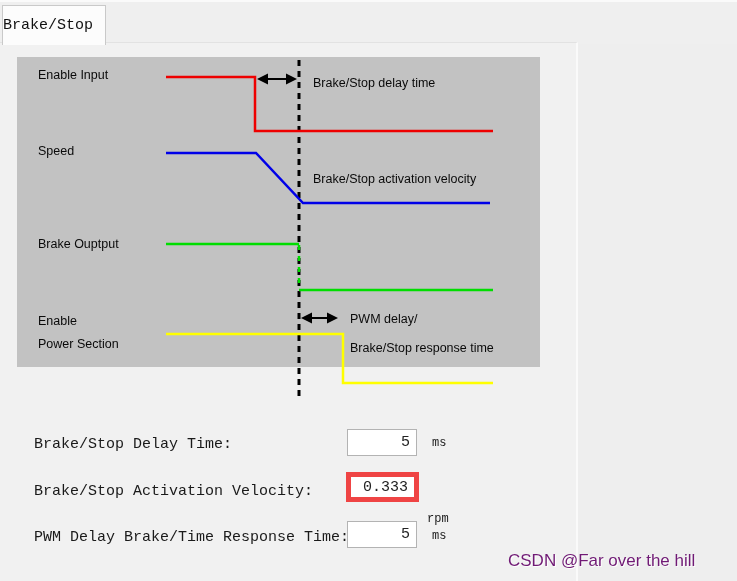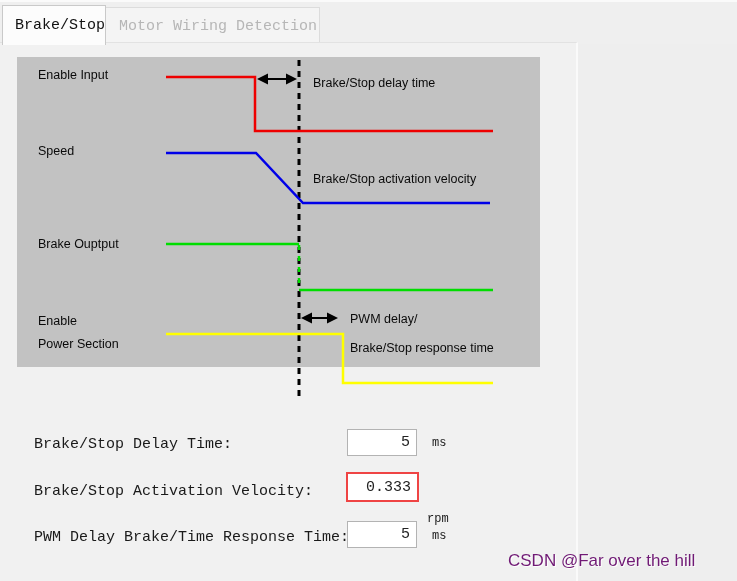--- a/index.html
+++ b/index.html
@@ -15,21 +15,21 @@
     font-size:15px;letter-spacing:0px;white-space:nowrap;cursor:default;
   }
   .tab.inactive{
     left:105px;top:5px;width:215px;height:37px;
     background:#f4f4f4;border:1px solid #dcdcdc;border-bottom:none;
     color:#b6b6b6;padding-left:13px;
   }
   .tab.active{
     left:2px;top:3px;width:104px;height:40px;z-index:3;
     background:#fcfcfc;border:1px solid #c9c9c9;border-bottom:none;
-    color:#111;justify-content:flex-end;
+    color:#111;justify-content:flex-start;
   }
   
   .page{
     position:absolute;left:0;top:42px;width:578px;height:539px;
     background:#f1f1f1;border-top:1px solid #e2e2e2;border-right:2px solid #fafafa;
     box-sizing:border-box;z-index:1;
   }
   
   .diagram{position:absolute;left:17px;top:57px;width:523px;height:310px;background:#c2c2c2;z-index:2;}
   .diagram svg{display:block}
@@ -37,36 +37,33 @@
   
   .frm-label{
     position:absolute;left:34px;font-size:15px;color:#1a1a1a;white-space:nowrap;z-index:2;
   }
   .frm-input{
     position:absolute;box-sizing:border-box;background:#ffffff;
     font-family:"Liberation Mono",monospace;font-size:15px;color:#222;
     text-align:right;padding:0 6px;z-index:2;outline:none;
   }
   .frm-input.thin{border:1px solid #b3b3b3;}
-  .frm-input.focused{border:2px solid #ef4444;}
+  .frm-input.focused{border:5px solid #ef4444;}
   .frm-unit{position:absolute;font-size:12px;color:#1a1a1a;z-index:2;}
   
   .watermark{
     position:absolute;left:508px;top:551px;z-index:2;
     font-family:"Liberation Sans",sans-serif;font-size:17px;color:#701a75;
     text-shadow:1px 1px 0 rgba(255,255,255,0.9);white-space:nowrap;
   }
 </style>
 </head>
 <body>
 
 <div class="tabbar">
-  <div class="tab inactive">
-    <span>Motor Wiring Detection</span>
-  </div>
   <div class="tab active">
     <span>Brake/Stop</span>
   </div>
 </div>
 
 <div class="page"></div>
 
 <div class="diagram">
   <svg width="523" height="343" viewBox="0 0 523 343">
 

